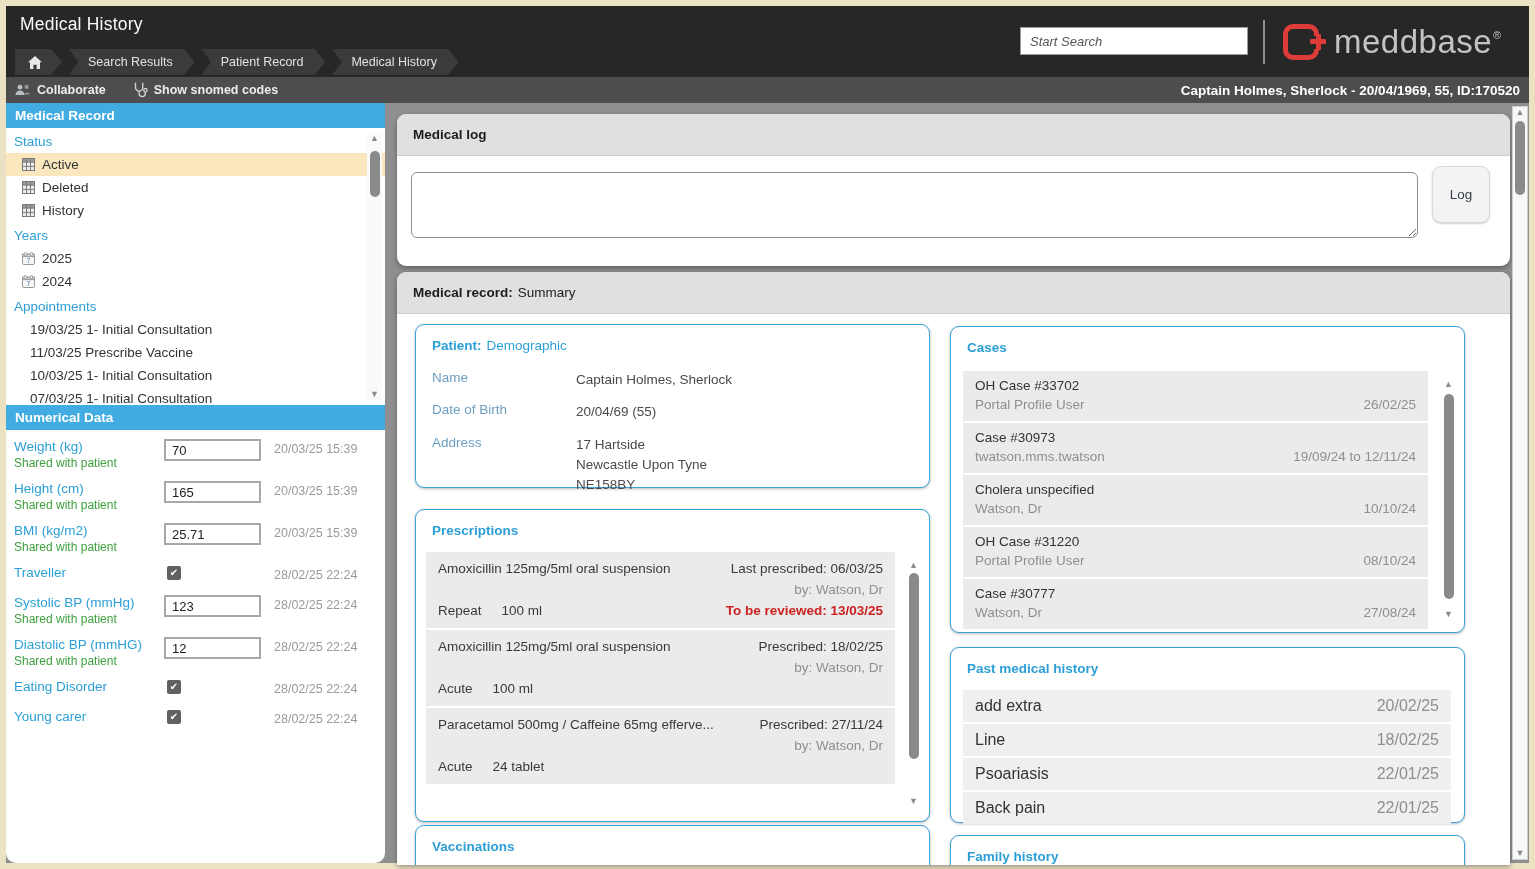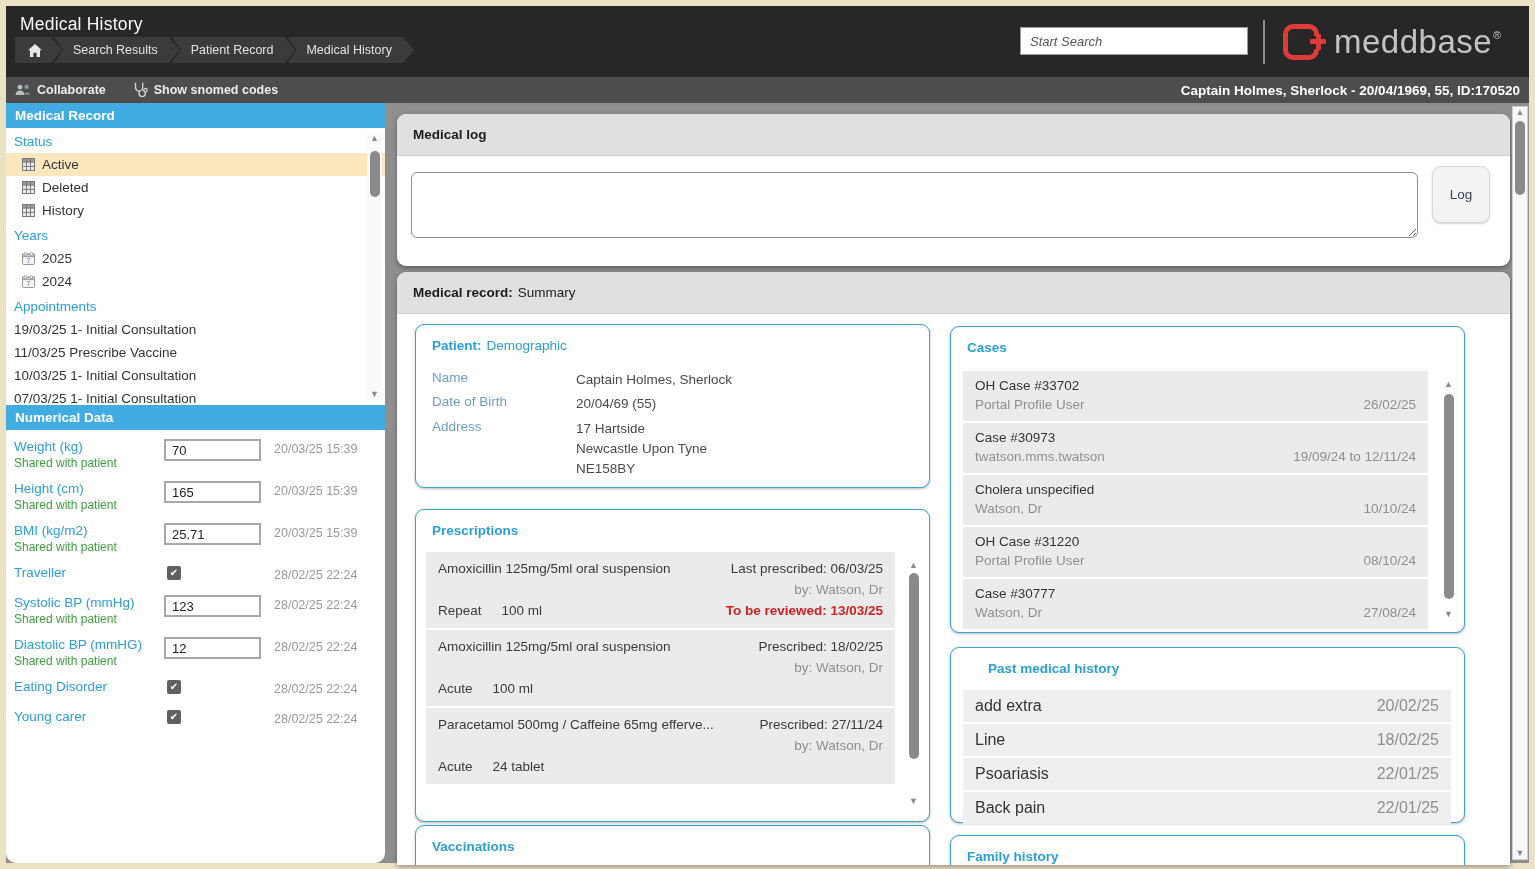--- a/index.html
+++ b/index.html
@@ -3,21 +3,21 @@
 <meta charset="utf-8">
 <style>
   * { box-sizing: border-box; margin: 0; padding: 0; }
   html,body { width:1535px; height:869px; }
   body { font-family:"Liberation Sans", sans-serif; }
   .app { position:relative; width:1535px; height:869px; background:#ebe1c3; overflow:hidden; }
 
   
   .titlebar { position:absolute; left:6px; top:6px; right:6px; height:71px; background:#272727; }
   .page-title { position:absolute; left:14px; top:8px; font-size:17.5px; font-weight:400; color:#f8f8f8; letter-spacing:.2px; }
-  .breadcrumb { position:absolute; left:9px; bottom:16px; height:24px; display:flex; }
+  .breadcrumb { position:absolute; left:9px; bottom:4px; height:24px; display:flex;gap:15px; }
   .crumb { height:26px; line-height:26px; background:#3b3b3b; color:#e2e2e2; font-size:12.5px;
            padding:0 22px 0 19px; margin-left:-8px;
            clip-path:polygon(0 0, calc(100% - 11px) 0, 100% 50%, calc(100% - 11px) 100%, 0 100%, 9px 50%); cursor:pointer;}
   .crumb.home { clip-path:polygon(0 0, calc(100% - 11px) 0, 100% 50%, calc(100% - 11px) 100%, 0 100%);
            margin-left:0; padding:0 20px 0 13px; display:flex; align-items:center; }
   .search-input { position:absolute; left:1014px; top:21px; width:228px; height:28px; background:#fff;
            border:1px solid #9b9b9b; padding:0 9px; font-size:13px; font-family:inherit; color:#222; }
   .search-input::placeholder { font-style:italic; color:#555; }
   .brand { position:absolute; left:1257px; top:9px; height:54px; display:flex; align-items:center; }
   .brand-divider { width:2px; height:44px; background:#8f8f8f; }
@@ -39,21 +39,21 @@
   .content { position:absolute; left:6px; top:103px; right:6px; bottom:6px; background:#8f8f8f; }
 
   
   .sidebar { position:absolute; left:0; top:0; width:379px; height:100%; background:#fff; border-radius:0 0 10px 10px; }
   .side-header { height:25px; background:#41ace1; color:#fff; font-size:13.5px; font-weight:700; line-height:25px; padding-left:9px; }
   .side-header.numerical { position:absolute; top:302px; left:0; right:0; }
   .record-list { position:absolute; top:25px; left:0; right:0; height:277px; overflow:hidden; }
   .side-section { color:#2c9fd6; font-size:13.5px; padding:6px 8px 4px; cursor:pointer; }
   .side-item { display:flex; align-items:center; gap:7px; height:23px; padding-left:16px; font-size:13.5px; color:#333; cursor:pointer; }
   .side-item.selected { background:#fae7be; }
-  .side-item.appt { padding-left:8px; }
+  .side-item.appt { padding-left:24px; }
   .numerical-body { position:absolute; top:327px; left:0; right:0; bottom:0; padding-top:7px; }
   .field-row { position:relative; padding:2px 0 0 8px; height:42px; }
   .field-row.cb { height:30px; }
   .field-label { color:#2c9fd6; font-size:13.5px; cursor:pointer; }
   .field-shared { color:#3ea03e; font-size:12px; margin-top:2px; }
   .field-input { position:absolute; left:158px; top:2px; width:97px; height:22px; border:2px solid #a8a8a8;
                  font-size:13px; padding:0 6px; font-family:inherit; color:#222; }
   .field-check { position:absolute; left:161px; top:3px; width:14px; height:14px; background:#616161; border-radius:2px;
                  color:#fff; font-size:10px; line-height:14px; text-align:center; cursor:pointer; }
   .field-ts { position:absolute; left:268px; top:5px; color:#9a9a9a; font-size:12.5px; }
@@ -85,24 +85,24 @@
   .summary-body { position:relative; height:551px; }
 
   
   .card { position:absolute; width:515px; background:#fff; border:1px solid #39a2d7; border-radius:9px; box-shadow:0 1px 3px rgba(0,0,0,.28); }
   .card-title { padding:13px 16px 0; font-size:13.5px; font-weight:700; color:#2c9fd6; cursor:pointer; }
   .ct-rest { font-weight:400; margin-left:5px; }
   .card-patient { left:18px; top:10px; height:164px; }
   .card-prescriptions { left:18px; top:195px; height:313px; }
   .card-vaccinations { left:18px; top:511px; height:130px; }
   .card-cases { left:553px; top:12px; height:307px; }
-  .card-pmh { left:553px; top:333px; height:176px;padding-left:21px; }
+  .card-pmh { left:553px; top:333px; height:176px; }
   .card-family { left:553px; top:521px; height:130px; }
 
-  .p-row { display:flex; padding:0 16px; margin-top:4px; font-size:13.5px; }
+  .p-row { display:flex; padding:0 16px; margin-top:12px; font-size:13.5px; }
   .p-row.first { margin-top:17px; }
   .p-label { width:144px; color:#6d9fc2; flex:none; }
   .p-value { color:#4a4a4a; line-height:1.5; }
 
   .rx-list { position:absolute; top:42px; left:10px; right:34px; bottom:8px; overflow:hidden; }
   .rx-row { background:#ebebeb; padding:9px 12px 10px; margin-bottom:2px; font-size:13.5px; cursor:pointer; }
   .rx-line1 { display:flex; justify-content:space-between; color:#3a3a3a; }
   .rx-by { text-align:right; color:#8f8f8f; margin-top:6px; }
   .rx-line3 { display:flex; justify-content:space-between; margin-top:6px; color:#3a3a3a; }
   .rx-qty { margin-left:20px; }

